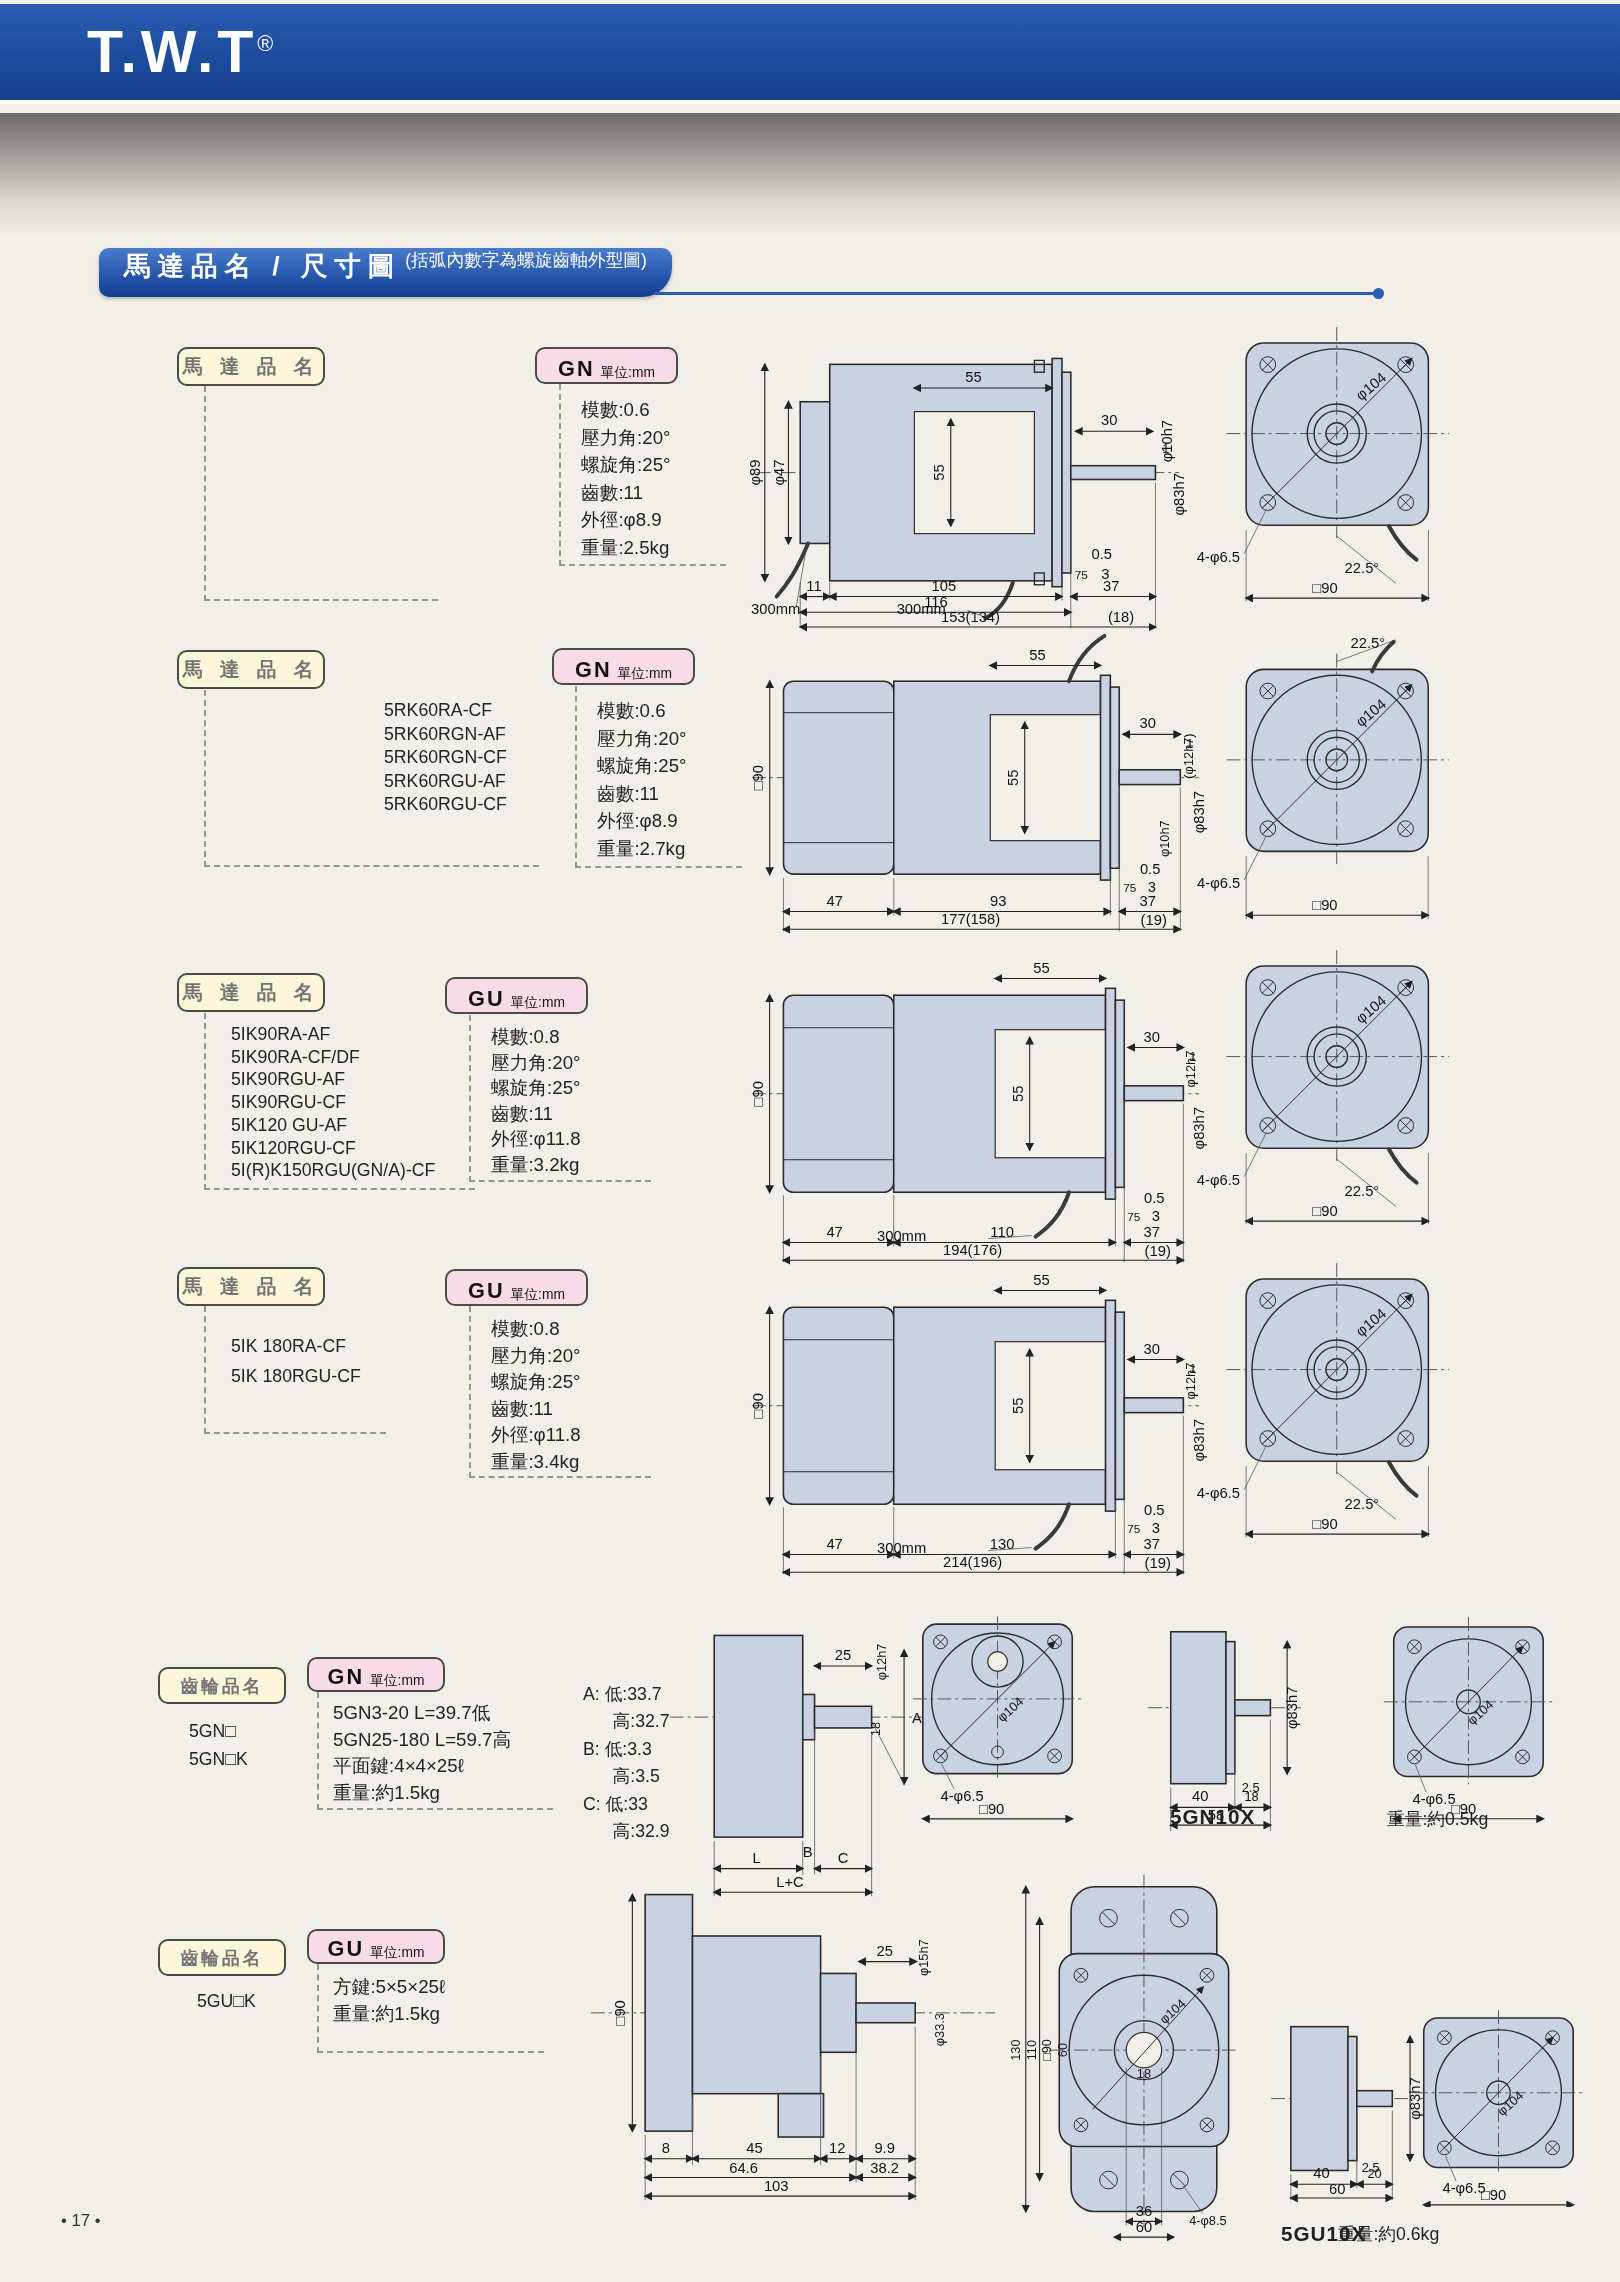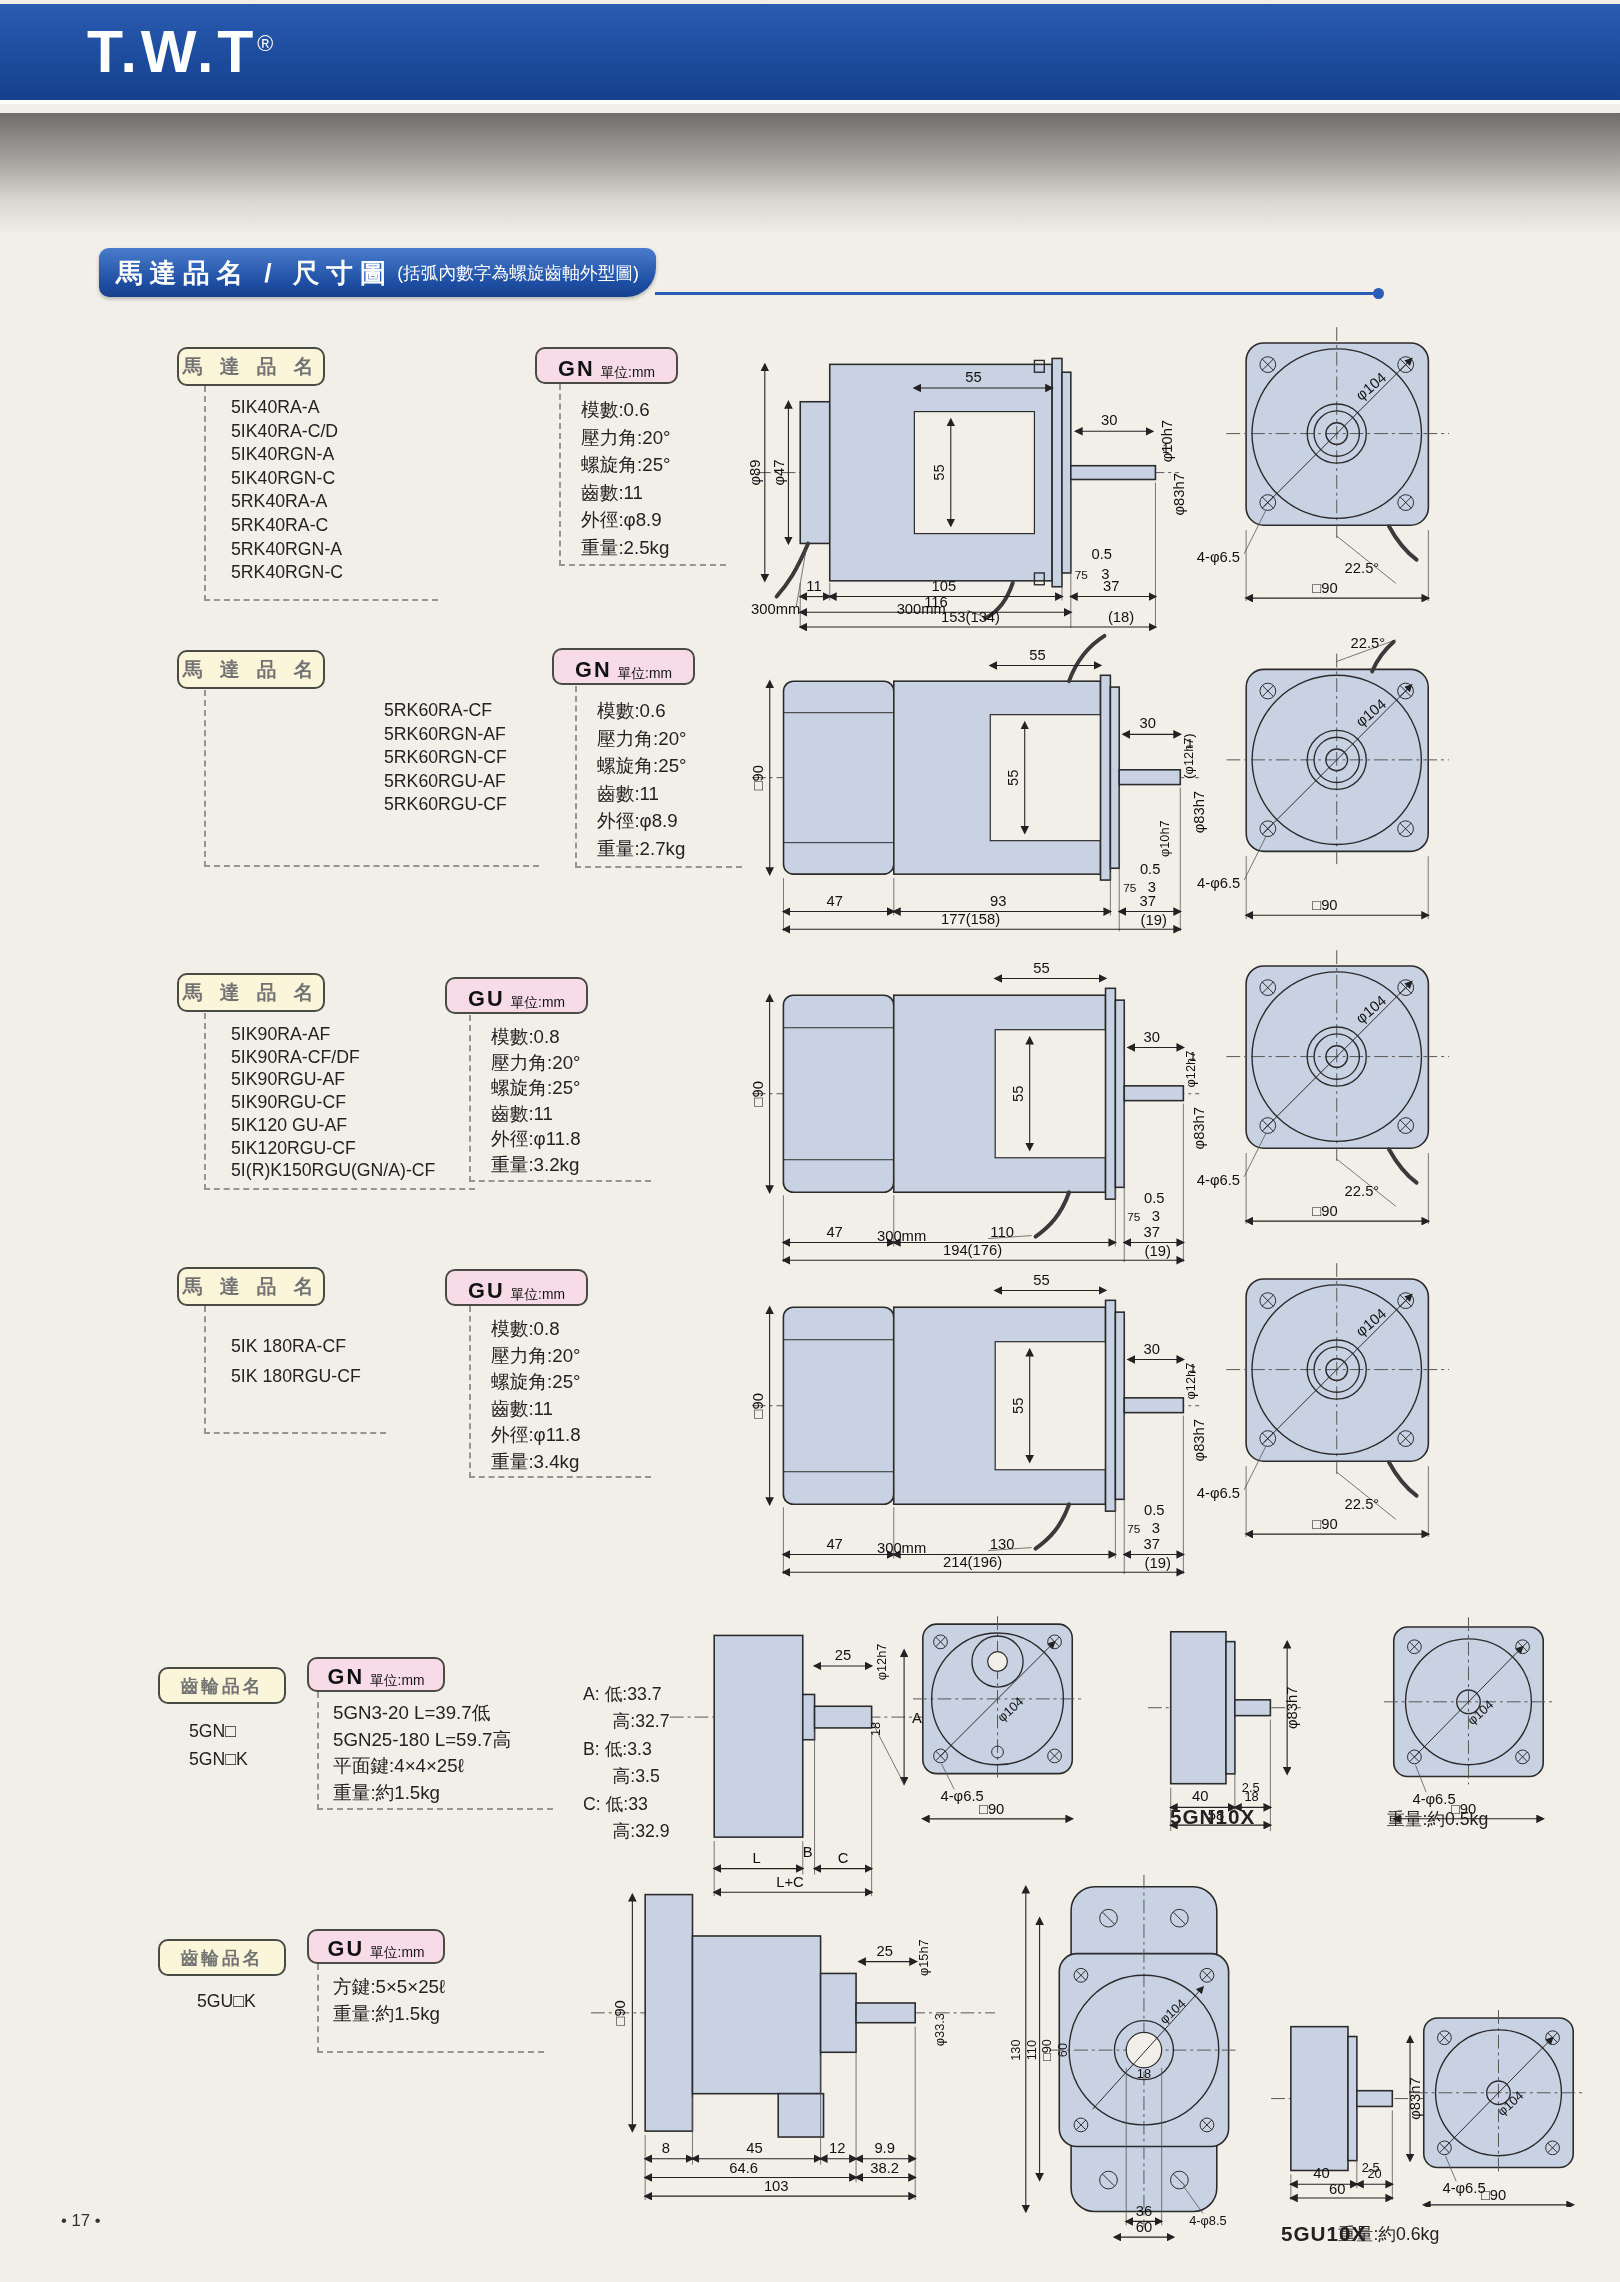--- a/index.html
+++ b/index.html
@@ -4,21 +4,21 @@
 <style>
 *{margin:0;padding:0;box-sizing:border-box}
 html,body{background:#e8e6e2}
 body{width:1620px;height:2282px;position:relative;font-family:"Liberation Sans",sans-serif}
 #page{position:absolute;inset:0;background:#f2efe9;overflow:hidden}
 .abs{position:absolute}
 .hdr{left:0;top:4px;width:1620px;height:100px;background:linear-gradient(180deg,#2b5cb0 0%,#1d4c9e 55%,#16408c 100%);border-bottom:4.9px solid #fff}
 .logo{left:87px;top:13.8px;color:#fff;font-size:59px;font-weight:bold;letter-spacing:3.9px}
 .logo sup{font-size:21.7px;font-weight:normal}
 .shadowband{left:0;top:113px;width:1620px;height:123px;background:linear-gradient(180deg,#6f6d6b 0%,#a8a5a1 40%,#d8d5d0 70%,#f2efe9 100%)}
-.pill{background:linear-gradient(180deg,#4a7ccc 0%,#1e4fa4 70%,#173f8e 100%);border-radius:9.9px 9.9px 29.6px 9.9px;color:#fff;display:flex;align-items:center;padding:0 17px;box-shadow:0 2px 3.9px rgba(0,0,0,.25)}
+.pill{background:linear-gradient(180deg,#4a7ccc 0%,#1e4fa4 70%,#173f8e 100%);border-radius:9.9px 9.9px 29.6px 9.9px;color:#fff;display:flex;padding:0 25px;box-shadow:0 2px 3.9px rgba(0,0,0,.25)}
 .pill .t1{font-size:26.6px;font-weight:bold;letter-spacing:6.9px;white-space:nowrap}
 .pill .t2{font-size:17.7px;margin-left:3.9px;white-space:nowrap}
 .hline{background:#2a5db5;height:3px}
 .hdot{width:10.8px;height:10.8px;border-radius:50%;background:#2a5db5}
 .cream{background:#fbf5d9;border:2px solid #4b4b45;border-radius:9.9px;display:flex;align-items:center;justify-content:center;font-size:19.7px;font-weight:bold;letter-spacing:5.9px;color:#737373;white-space:nowrap}
 .pink{background:#f7dbe6;border:2px solid #4b4b45;border-radius:9.9px;display:flex;align-items:flex-end;justify-content:center;gap:5.9px;color:#111;white-space:nowrap}
 .pink .tag{font-size:21.7px;font-weight:bold;letter-spacing:2px}
 .pink .unit{font-size:13.8px}
 .dash{border-left:2px dashed #979590;border-bottom:2px dashed #979590}
 .names div{font-size:17.7px;color:#232323;white-space:nowrap}
@@ -63,30 +63,20 @@
   <span class="t1">馬達品名 / 尺寸圖</span>
   <span class="t2">(括弧內數字為螺旋齒軸外型圖)</span>
 </div>
 <div class="abs hline" style="left:655px;top:292px;width:721px"></div>
 <div class="abs hdot" style="left:1373px;top:288px"></div>
 
 <div class="abs cream" style="left:177px;top:347px;width:148px;height:39px">
       <span>馬 達 品 名</span>
     </div>
 <div class="abs dash" style="left:204px;top:386px;width:234px;height:215px"></div>
-<div class="abs names" style="left:231px;top:396px;line-height:23.6px">
-  <div>5IK40RA-A</div>
-  <div>5IK40RA-C/D</div>
-  <div>5IK40RGN-A</div>
-  <div>5IK40RGN-C</div>
-  <div>5RK40RA-A</div>
-  <div>5RK40RA-C</div>
-  <div>5RK40RGN-A</div>
-  <div>5RK40RGN-C</div>
-</div>
 <div class="abs pink" style="left:535px;top:347px;width:143px;height:37px">
   <span class="tag">GN</span>
   <span class="unit">單位:mm</span>
 </div>
 <div class="abs dash" style="left:559px;top:384px;width:167px;height:182px"></div>
 <div class="abs specs" style="left:581px;top:396px;line-height:27.6px">
   <div>模數:0.6</div>
   <div>壓力角:20°</div>
   <div>螺旋角:25°</div>
   <div>齒數:11</div>

